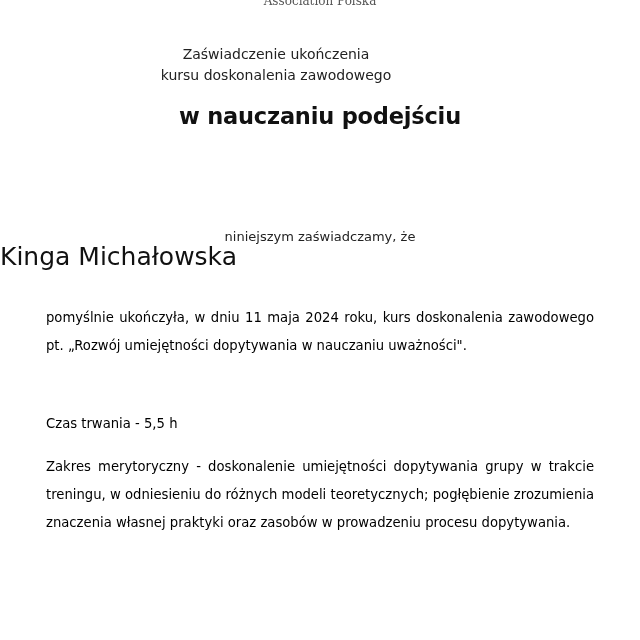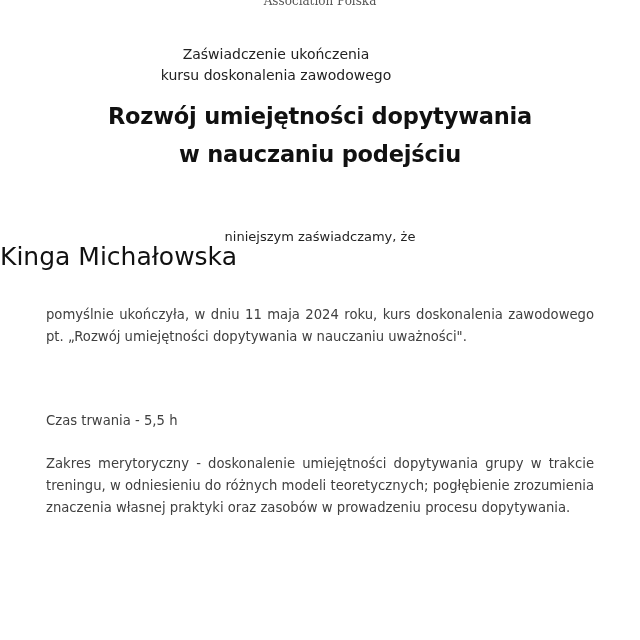--- a/index.html
+++ b/index.html
@@ -66,22 +66,22 @@
       width: 640px;
       font-size: 25px;
       line-height: 34px;
       color: #111111;
     }
     .body-block {
       position: absolute;
       left: 46px;
       width: 548px;
       font-size: 13.2px;
-      line-height: 22px;
-      color: #404040;
+      line-height: 28px;
+      color: #000000;
       text-align: justify;
     }
     .body-block p {
       margin: 0;
     }
     .line-last {
       text-align-last: left;
     }
     .completion { top: 304px; }
     .duration { top: 410px; }
@@ -91,21 +91,20 @@
 <body>
 
 <div class="org-name">Association Polska</div>
 
 <div class="subtitle">
   <div>Zaświadczenie ukończenia</div>
   <div>kursu doskonalenia zawodowego</div>
 </div>
 
 <div class="title">
-  <div>Rozwój umiejętności dopytywania</div>
   <div>w nauczaniu podejściu</div>
 </div>
 
 <div class="certify">niniejszym zaświadczamy, że</div>
 
 <div class="recipient">Kinga Michałowska</div>
 
 <div class="body-block completion">
   <p class="line-last">pomyślnie ukończyła, w dniu 11 maja 2024 roku, kurs doskonalenia zawodowego pt. „Rozwój umiejętności dopytywania w nauczaniu uważności".</p>
 </div>

